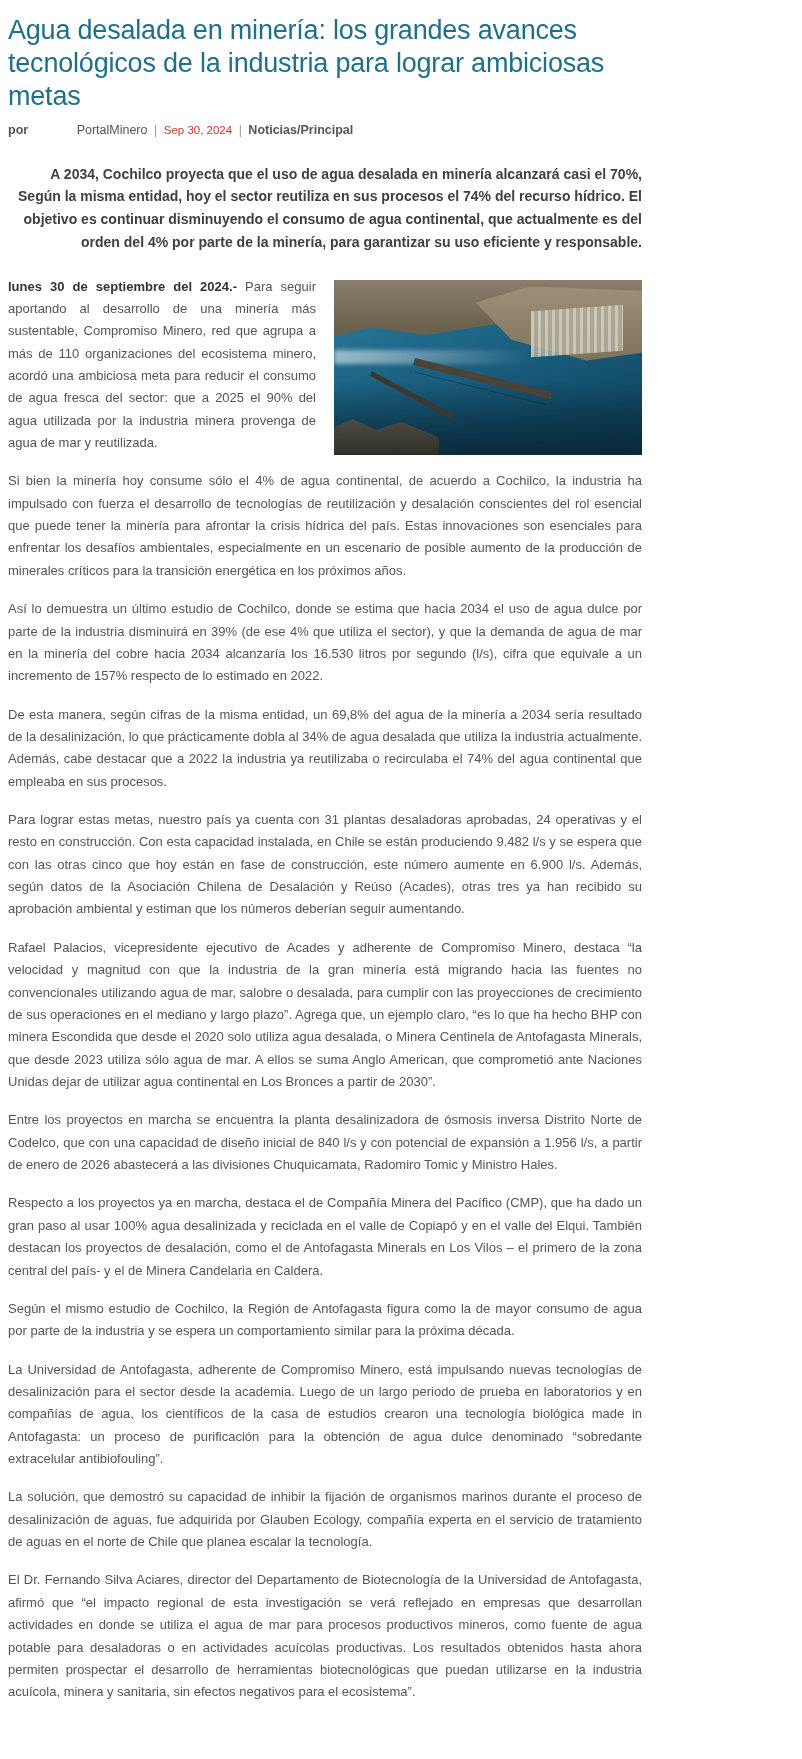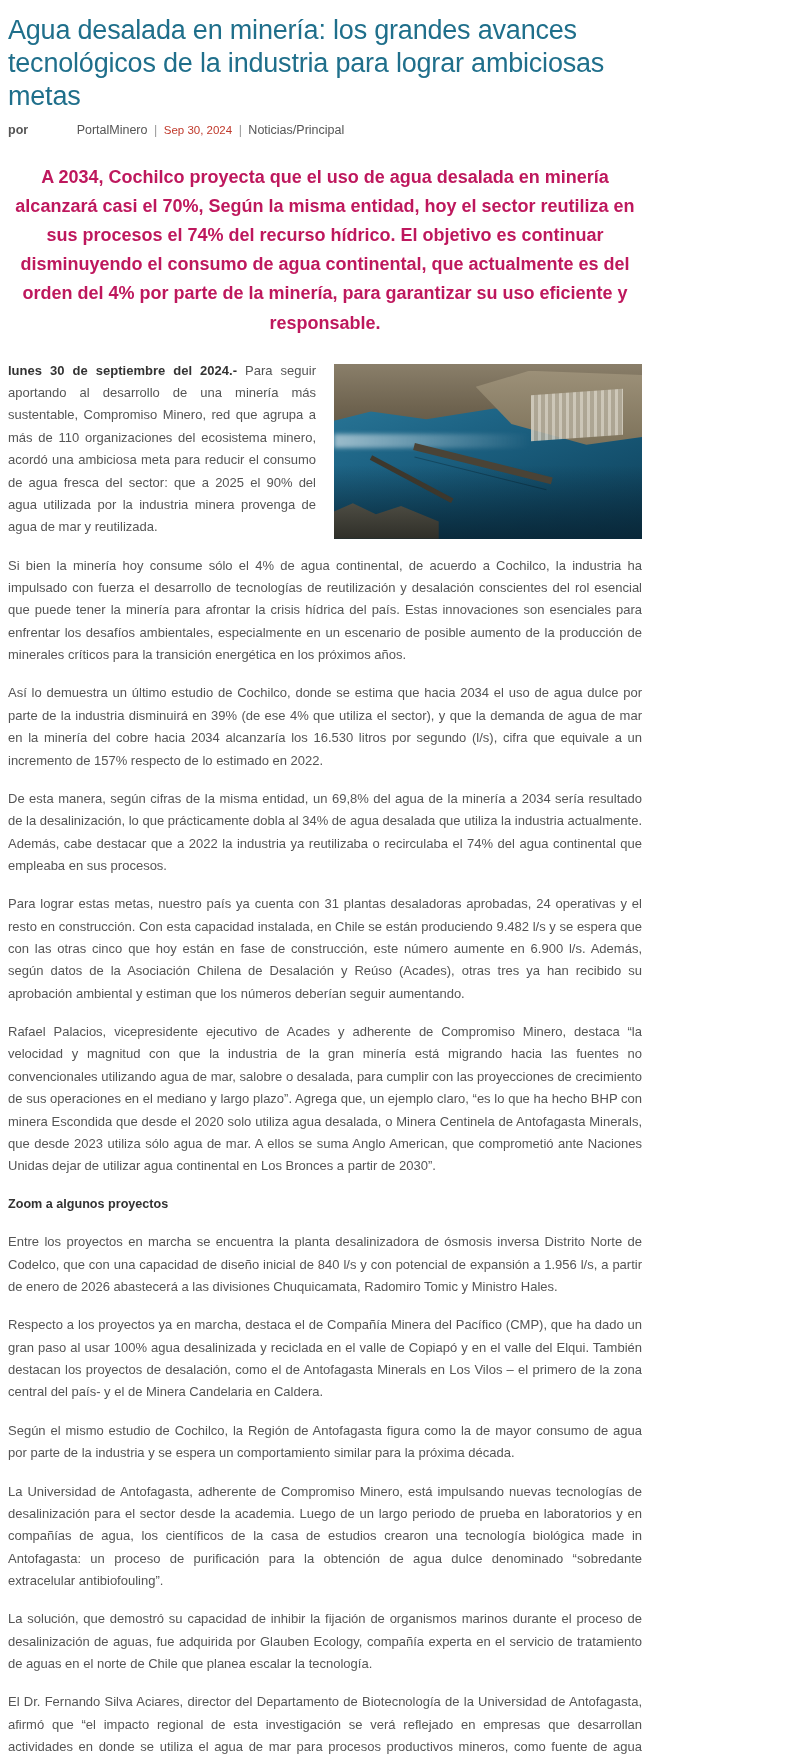--- a/index.html
+++ b/index.html
@@ -36,42 +36,42 @@
     color: #999999;
     font-weight: 400;
     padding: 0 3px;
   }
   .byline .date {
     color: #c0392b;
     font-weight: 400;
     font-size: 11.5px;
   }
   .byline .cat {
-    font-weight: 400;
+    font-weight: 700;
     color: #555555;
     font-size: 12.5px;
   }
   .byline .author {
     font-weight: 400;
     color: #555555;
     margin-left: 45px;
   }
   .country {
     font-style: italic;
     font-size: 12.5px;
     color: #444444;
     margin: 0 0 14px 0;
   }
   .lead {
-    font-size: 18px;
+    font-size: 14px;
     font-weight: bold;
-    color: #be185d;
+    color: #404040;
     line-height: 1.62;
     margin: 0 0 22px 0;
-    text-align: center;
+    text-align: right;
   }
   p.body {
     font-size: 13px;
     line-height: 1.72;
     color: #555555;
     margin: 0 0 16px 0;
     text-align: justify;
   }
   p.body b, p.body strong {
     color: #333333;
@@ -219,21 +219,20 @@
 
   <p class="body">Si bien la minería hoy consume sólo el 4% de agua continental, de acuerdo a Cochilco, la industria ha impulsado con fuerza el desarrollo de tecnologías de reutilización y desalación conscientes del rol esencial que puede tener la minería para afrontar la crisis hídrica del país. Estas innovaciones son esenciales para enfrentar los desafíos ambientales, especialmente en un escenario de posible aumento de la producción de minerales críticos para la transición energética en los próximos años.</p>
 
   <div class="clear"></div>
 
   <p class="body">Así lo demuestra un último estudio de Cochilco, donde se estima que hacia 2034 el uso de agua dulce por parte de la industria disminuirá en 39% (de ese 4% que utiliza el sector), y que la demanda de agua de mar en la minería del cobre hacia 2034 alcanzaría los 16.530 litros por segundo (l/s), cifra que equivale a un incremento de 157% respecto de lo estimado en 2022.</p>
   <p class="body">De esta manera, según cifras de la misma entidad, un 69,8% del agua de la minería a 2034 sería resultado de la desalinización, lo que prácticamente dobla al 34% de agua desalada que utiliza la industria actualmente. Además, cabe destacar que a 2022 la industria ya reutilizaba o recirculaba el 74% del agua continental que empleaba en sus procesos.</p>
   <p class="body">Para lograr estas metas, nuestro país ya cuenta con 31 plantas desaladoras aprobadas, 24 operativas y el resto en construcción. Con esta capacidad instalada, en Chile se están produciendo 9.482 l/s y se espera que con las otras cinco que hoy están en fase de construcción, este número aumente en 6.900 l/s. Además, según datos de la Asociación Chilena de Desalación y Reúso (Acades), otras tres ya han recibido su aprobación ambiental y estiman que los números deberían seguir aumentando.</p>
   <p class="body">Rafael Palacios, vicepresidente ejecutivo de Acades y adherente de Compromiso Minero, destaca “la velocidad y magnitud con que la industria de la gran minería está migrando hacia las fuentes no convencionales utilizando agua de mar, salobre o desalada, para cumplir con las proyecciones de crecimiento de sus operaciones en el mediano y largo plazo”. Agrega que, un ejemplo claro, “es lo que ha hecho BHP con minera Escondida que desde el 2020 solo utiliza agua desalada, o Minera Centinela de Antofagasta Minerals, que desde 2023 utiliza sólo agua de mar. A ellos se suma Anglo American, que comprometió ante Naciones Unidas dejar de utilizar agua continental en Los Bronces a partir de 2030”.</p>
 
-  <h2 class="subhead">Zoom a algunos proyectos</h2>
   <p class="body">Entre los proyectos en marcha se encuentra la planta desalinizadora de ósmosis inversa Distrito Norte de Codelco, que con una capacidad de diseño inicial de 840 l/s y con potencial de expansión a 1.956 l/s, a partir de enero de 2026 abastecerá a las divisiones Chuquicamata, Radomiro Tomic y Ministro Hales.</p>
   <p class="body">Respecto a los proyectos ya en marcha, destaca el de Compañía Minera del Pacífico (CMP), que ha dado un gran paso al usar 100% agua desalinizada y reciclada en el valle de Copiapó y en el valle del Elqui. También destacan los proyectos de desalación, como el de Antofagasta Minerals en Los Vilos – el primero de la zona central del país- y el de Minera Candelaria en Caldera.</p>
 
   <p class="body">Según el mismo estudio de Cochilco, la Región de Antofagasta figura como la de mayor consumo de agua por parte de la industria y se espera un comportamiento similar para la próxima década.</p>
   <p class="body">La Universidad de Antofagasta, adherente de Compromiso Minero, está impulsando nuevas tecnologías de desalinización para el sector desde la academia. Luego de un largo periodo de prueba en laboratorios y en compañías de agua, los científicos de la casa de estudios crearon una tecnología biológica made in Antofagasta: un proceso de purificación para la obtención de agua dulce denominado “sobredante extracelular antibiofouling”.</p>
   <p class="body">La solución, que demostró su capacidad de inhibir la fijación de organismos marinos durante el proceso de desalinización de aguas, fue adquirida por Glauben Ecology, compañía experta en el servicio de tratamiento de aguas en el norte de Chile que planea escalar la tecnología.</p>
   <p class="body">El Dr. Fernando Silva Aciares, director del Departamento de Biotecnología de la Universidad de Antofagasta, afirmó que “el impacto regional de esta investigación se verá reflejado en empresas que desarrollan actividades en donde se utiliza el agua de mar para procesos productivos mineros, como fuente de agua potable para desaladoras o en actividades acuícolas productivas. Los resultados obtenidos hasta ahora permiten prospectar el desarrollo de herramientas biotecnológicas que puedan utilizarse en la industria acuícola, minera y sanitaria, sin efectos negativos para el ecosistema”.</p>
 
 </div>
 

